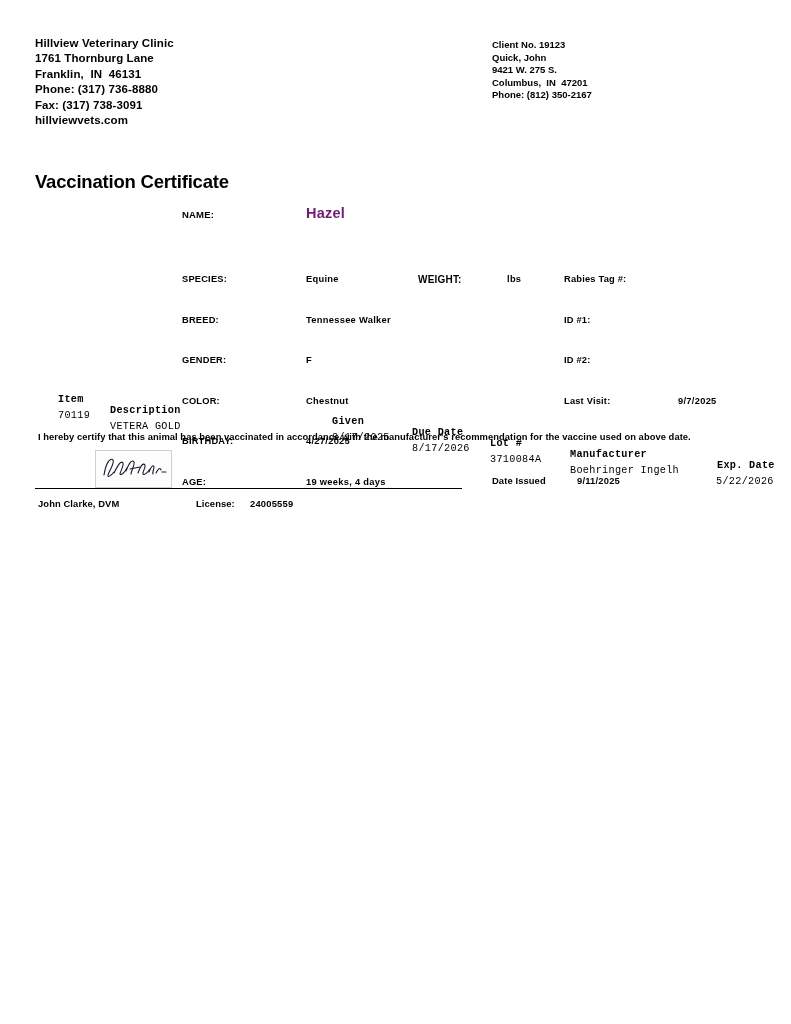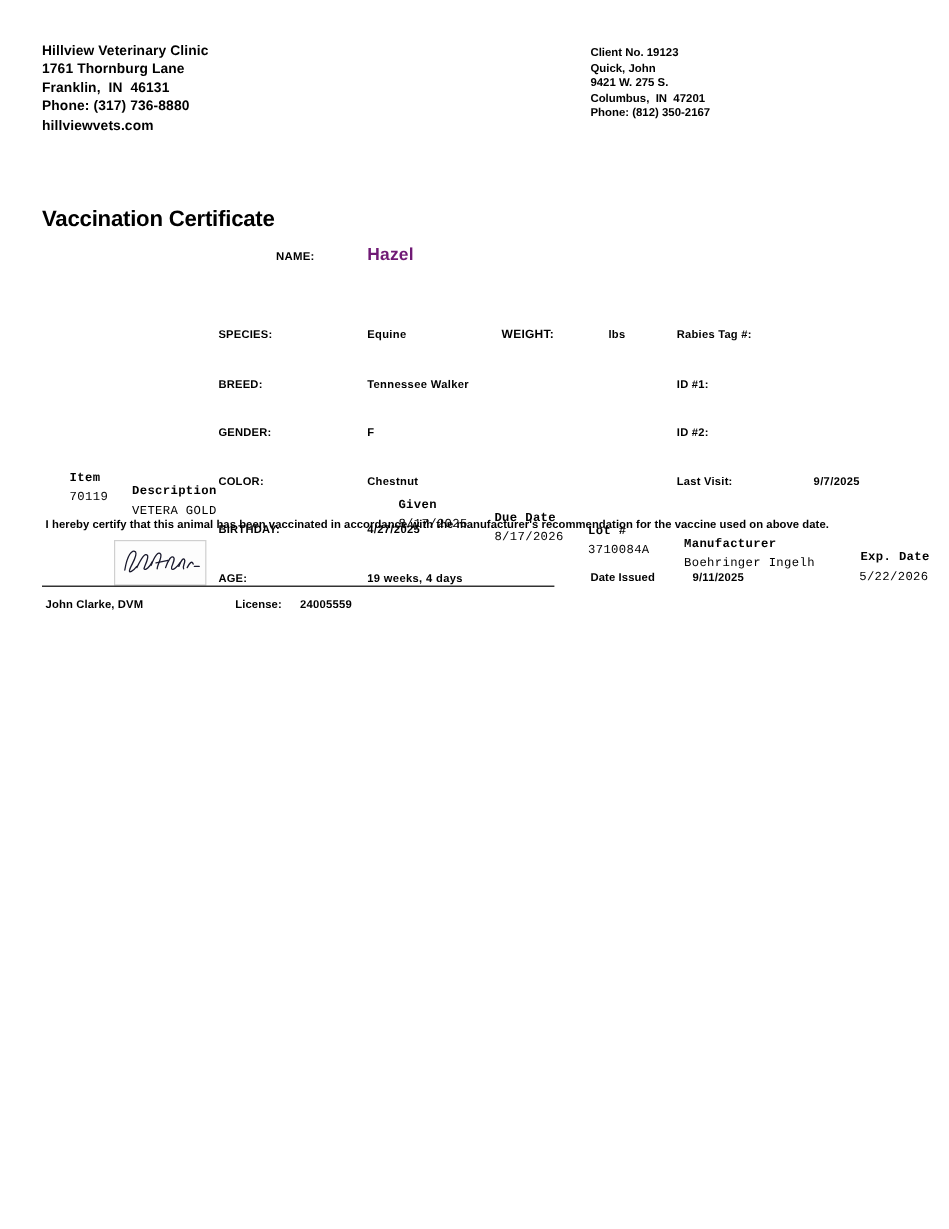--- a/index.html
+++ b/index.html
@@ -63,21 +63,20 @@
   }
 
   
   .name-label {
     position: absolute;
     left: 180px;
     top: 209px;
     font-size: 9.5px;
     font-weight: bold;
     letter-spacing: 0.2px;
-    margin-left: 48px;
   }
   .name-value {
     position: absolute;
     left: 304px;
     top: 205px;
     font-size: 14.5px;
     font-weight: bold;
     color: #701a75;
     letter-spacing: 0.2px;
   }
@@ -244,20 +243,21 @@
 </head>
 <body>
 
 <div class="page">
 
   <div class="clinic">
     <div>Hillview Veterinary Clinic</div>
     <div>1761 Thornburg Lane</div>
     <div>Franklin,  IN  46131</div>
     <div>Phone: (317) 736-8880</div>
+    <div>Fax: (317) 738-3091</div>
     <div>hillviewvets.com</div>
   </div>
 
   <div class="client">
     <div>Client No. 19123</div>
     <div>Quick, John</div>
     <div>9421 W. 275 S.</div>
     <div>Columbus,  IN  47201</div>
     <div>Phone: (812) 350-2167</div>
   </div>

